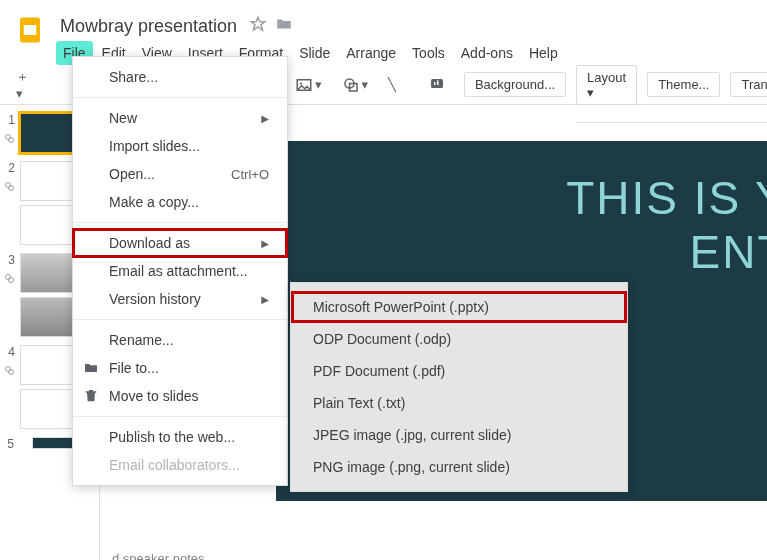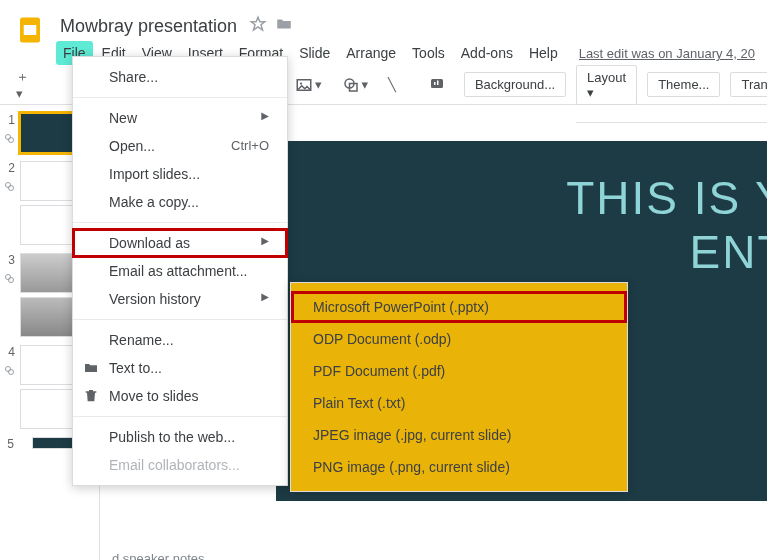--- a/index.html
+++ b/index.html
@@ -33,29 +33,29 @@
 
   .canvas-area { flex:1; background:#fff; position:relative; padding:16px 0 0 16px; overflow:hidden;}
   .slide-canvas { margin-left:12px; width:640px; height:360px; background:#1d3b45; padding:30px 20px 20px 30px; }
   .slide-text-1 { color:#8fd4d6; font-size:46px; font-weight:300; letter-spacing:2px; text-align:right;}
   .slide-text-2 { color:#8fd4d6; font-size:46px; font-weight:300; letter-spacing:2px; text-align:right;}
 
   .notes-bar { position:absolute; bottom:0; left:100px; right:0; height:30px; padding:6px 12px; color:#80868b; font-size:13px;}
 
   
   .file-menu { position:absolute; top:56px; left:72px; width:216px; background:#fff; border:1px solid #dadce0; box-shadow:0 2px 10px rgba(0,0,0,.2); z-index:20; padding:6px 0;}
-  .fm-item { display:flex; padding:6px 18px 6px 36px; font-size:14px; color:#3c4043; position:relative; cursor:pointer; min-height:28px;}
+  .fm-item { display:flex; align-items:center; padding:6px 18px 6px 36px; font-size:14px; color:#3c4043; position:relative; cursor:pointer; min-height:28px;}
   .fm-item .shortcut { margin-left:auto; color:#5f6368; font-size:13px;}
   .fm-item .caret { margin-left:auto; color:#5f6368; font-size:10px;}
   .fm-item.disabled { color:#b0b4b9; }
   .fm-sep { height:1px; background:#e8eaed; margin:6px 0;}
   .fm-left-icon { position:absolute; left:10px; width:16px; height:16px; color:#5f6368;}
   .fm-item.boxed { outline:3px solid #c00000; outline-offset:-2px;}
 
-  .submenu { position:absolute; top:282px; left:290px; width:338px; background:#eab308; border:1px solid #dadce0; box-shadow:0 2px 10px rgba(0,0,0,.2); z-index:21; padding:8px 0;}
+  .submenu { position:absolute; top:282px; left:290px; width:338px; background:#e5e5e5; border:1px solid #dadce0; box-shadow:0 2px 10px rgba(0,0,0,.2); z-index:21; padding:8px 0;}
   .sub-item { padding:8px 22px; font-size:14px; color:#3c4043; cursor:pointer;}
   .sub-item.boxed { outline:3px solid #c00000; outline-offset:-3px;}
 
   .ruler-top { position:absolute; top:0; left:476px; right:0; height:18px; border-bottom:1px solid #e0e0e0; background:#fff;}
 </style>
 </head>
 <body>
 
 <div class="header">
   <div class="logo">
@@ -80,21 +80,20 @@
       <div class="menu-item">View</div>
       <div class="menu-item">Insert</div>
       <div class="menu-item">Format</div>
       <div class="menu-item">Slide</div>
       <div class="menu-item">Arrange</div>
       <div class="menu-item">Tools</div>
       <div class="menu-item">Add-ons</div>
       <div class="menu-item">Help</div>
     </div>
   </div>
-  <div class="last-edit">Last edit was on January 4, 20</div>
 </div>
 
 <div class="toolbar">
   <div class="tb-btn">＋ ▾</div>
   <div class="tb-sep"></div>
   <div style="flex:0 0 230px;"></div>
   <div class="tb-btn"><svg width="18" height="18" viewBox="0 0 24 24">
         <rect x="3" y="5" width="18" height="14" fill="none" stroke="#5f6368" stroke-width="2"></rect>
         <circle cx="8" cy="10" r="1.5" fill="#5f6368"></circle>
         <path d="M4 18l5-5 4 4 3-3 4 4" fill="none" stroke="#5f6368" stroke-width="2"></path>
@@ -189,25 +188,25 @@
 <div class="file-menu">
   <div class="fm-item">
       <span>Share...</span>
     </div>
   <div class="fm-sep"></div>
   <div class="fm-item">
       <span>New</span>
       <span class="caret">▶</span>
     </div>
   <div class="fm-item">
+      <span>Import slides...</span>
+    </div>
+  <div class="fm-item">
       <span>Open...</span>
       <span class="shortcut">Ctrl+O</span>
-    </div>
-  <div class="fm-item">
-      <span>Import slides...</span>
     </div>
   <div class="fm-item">
       <span>Make a copy...</span>
     </div>
   <div class="fm-sep"></div>
   <div class="fm-item boxed">
       <span>Download as</span>
       <span class="caret">▶</span>
     </div>
   <div class="fm-item">
@@ -218,21 +217,21 @@
       <span class="caret">▶</span>
     </div>
   <div class="fm-sep"></div>
   <div class="fm-item">
       <span>Rename...</span>
     </div>
   <div class="fm-item">
     <svg class="fm-left-icon" viewBox="0 0 24 24">
         <path fill="#5f6368" d="M3 6h6l2 2h10v10H3z"></path>
       </svg>
-    <span>Text to...</span>
+    <span>File to...</span>
   </div>
   <div class="fm-item">
     <svg class="fm-left-icon" viewBox="0 0 24 24">
         <path fill="#5f6368" d="M6 7h12l-1 13H7zM4 5h16v2H4zM9 3h6v2H9z"></path>
       </svg>
     <span>Move to slides</span>
   </div>
   <div class="fm-sep"></div>
   <div class="fm-item">
       <span>Publish to the web...</span>

